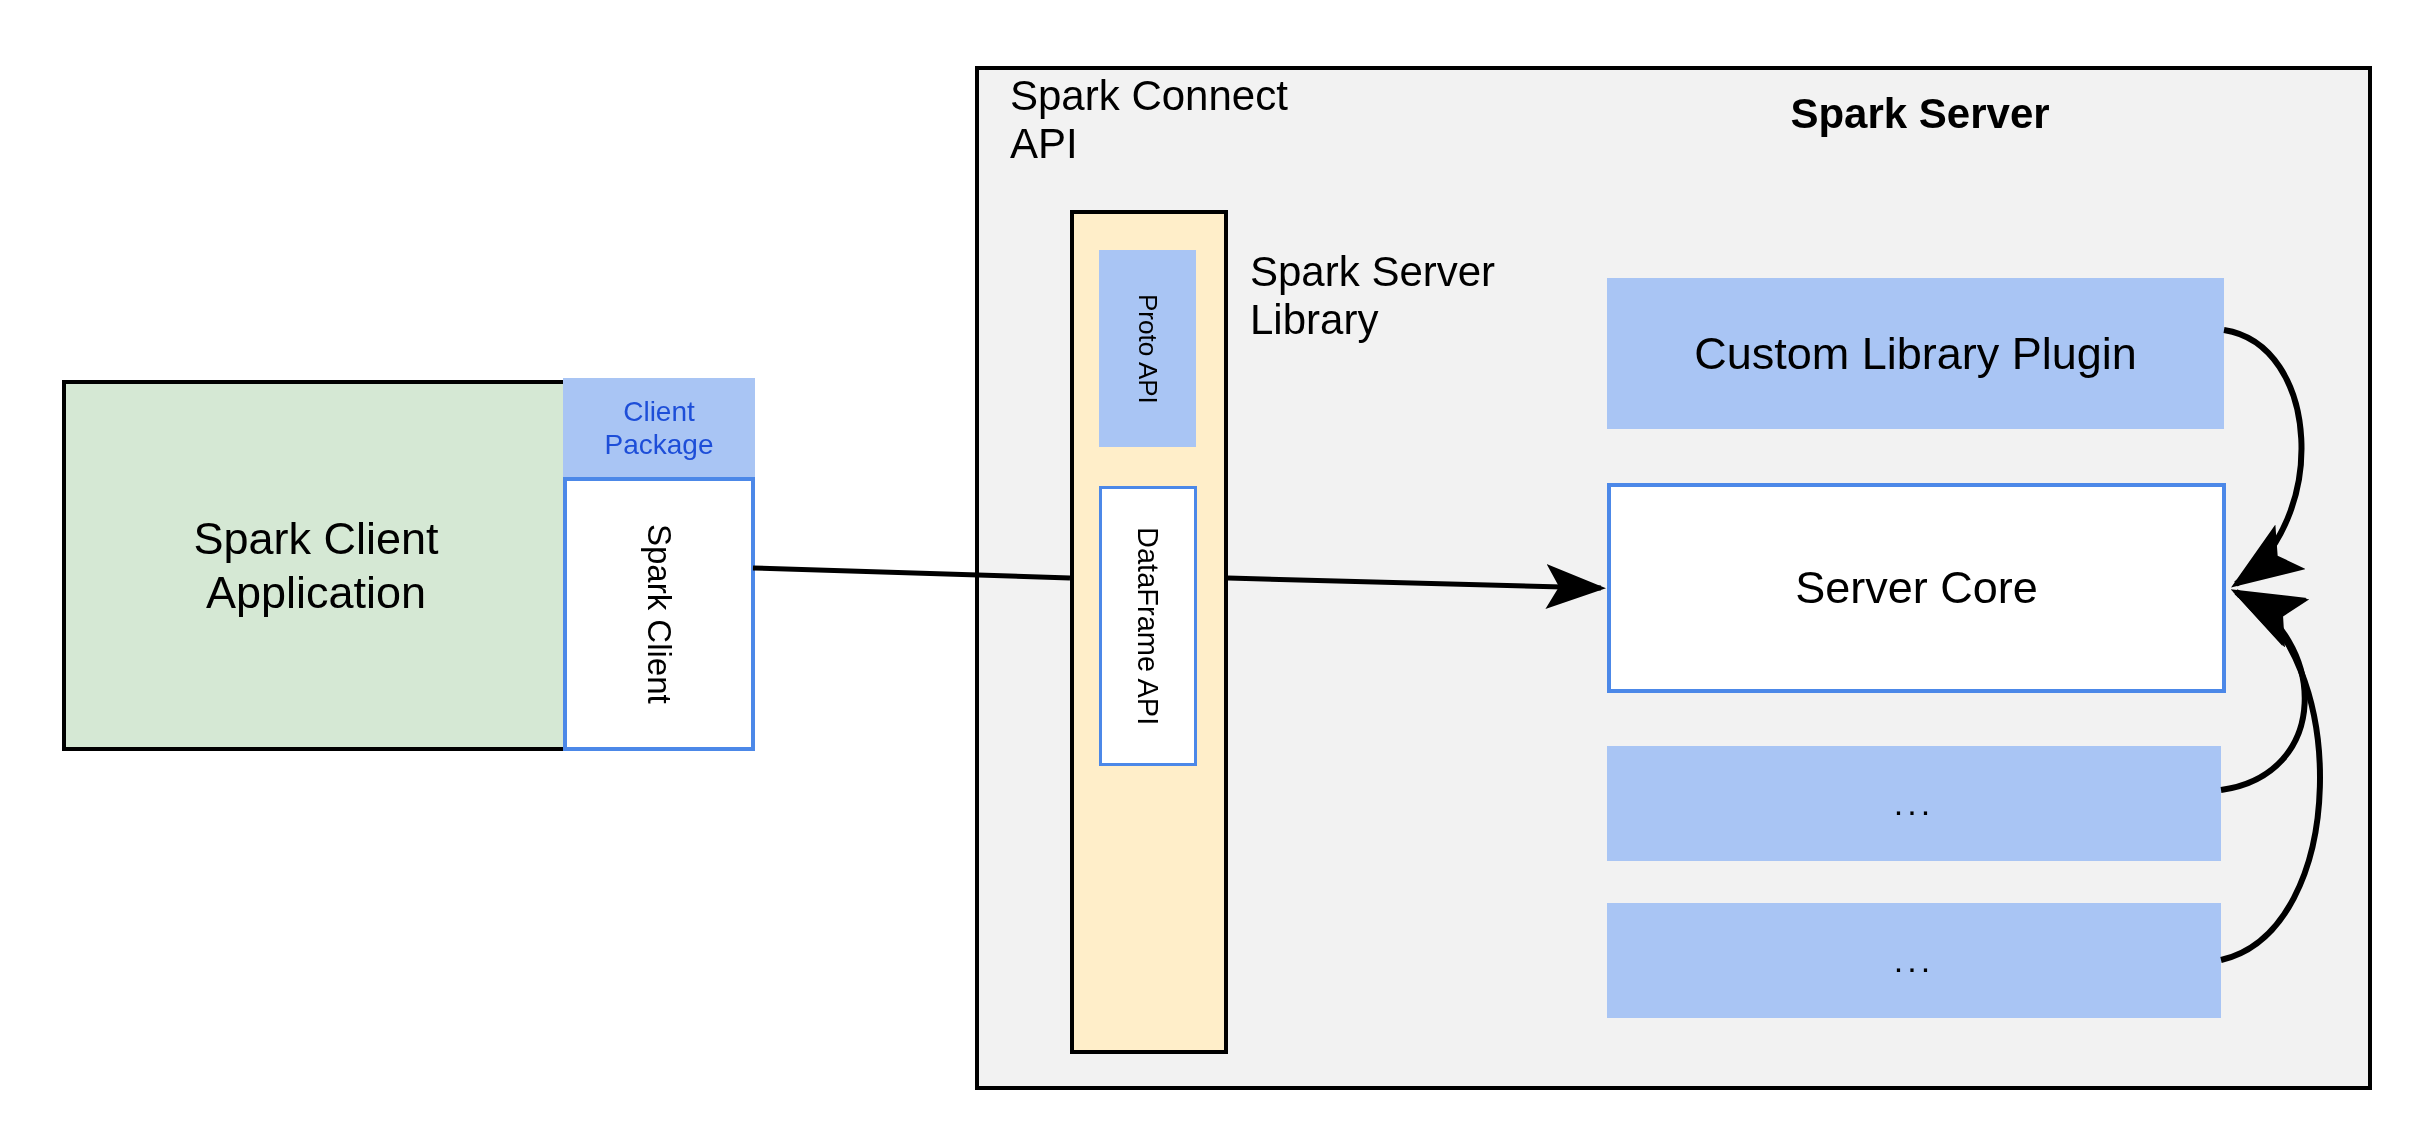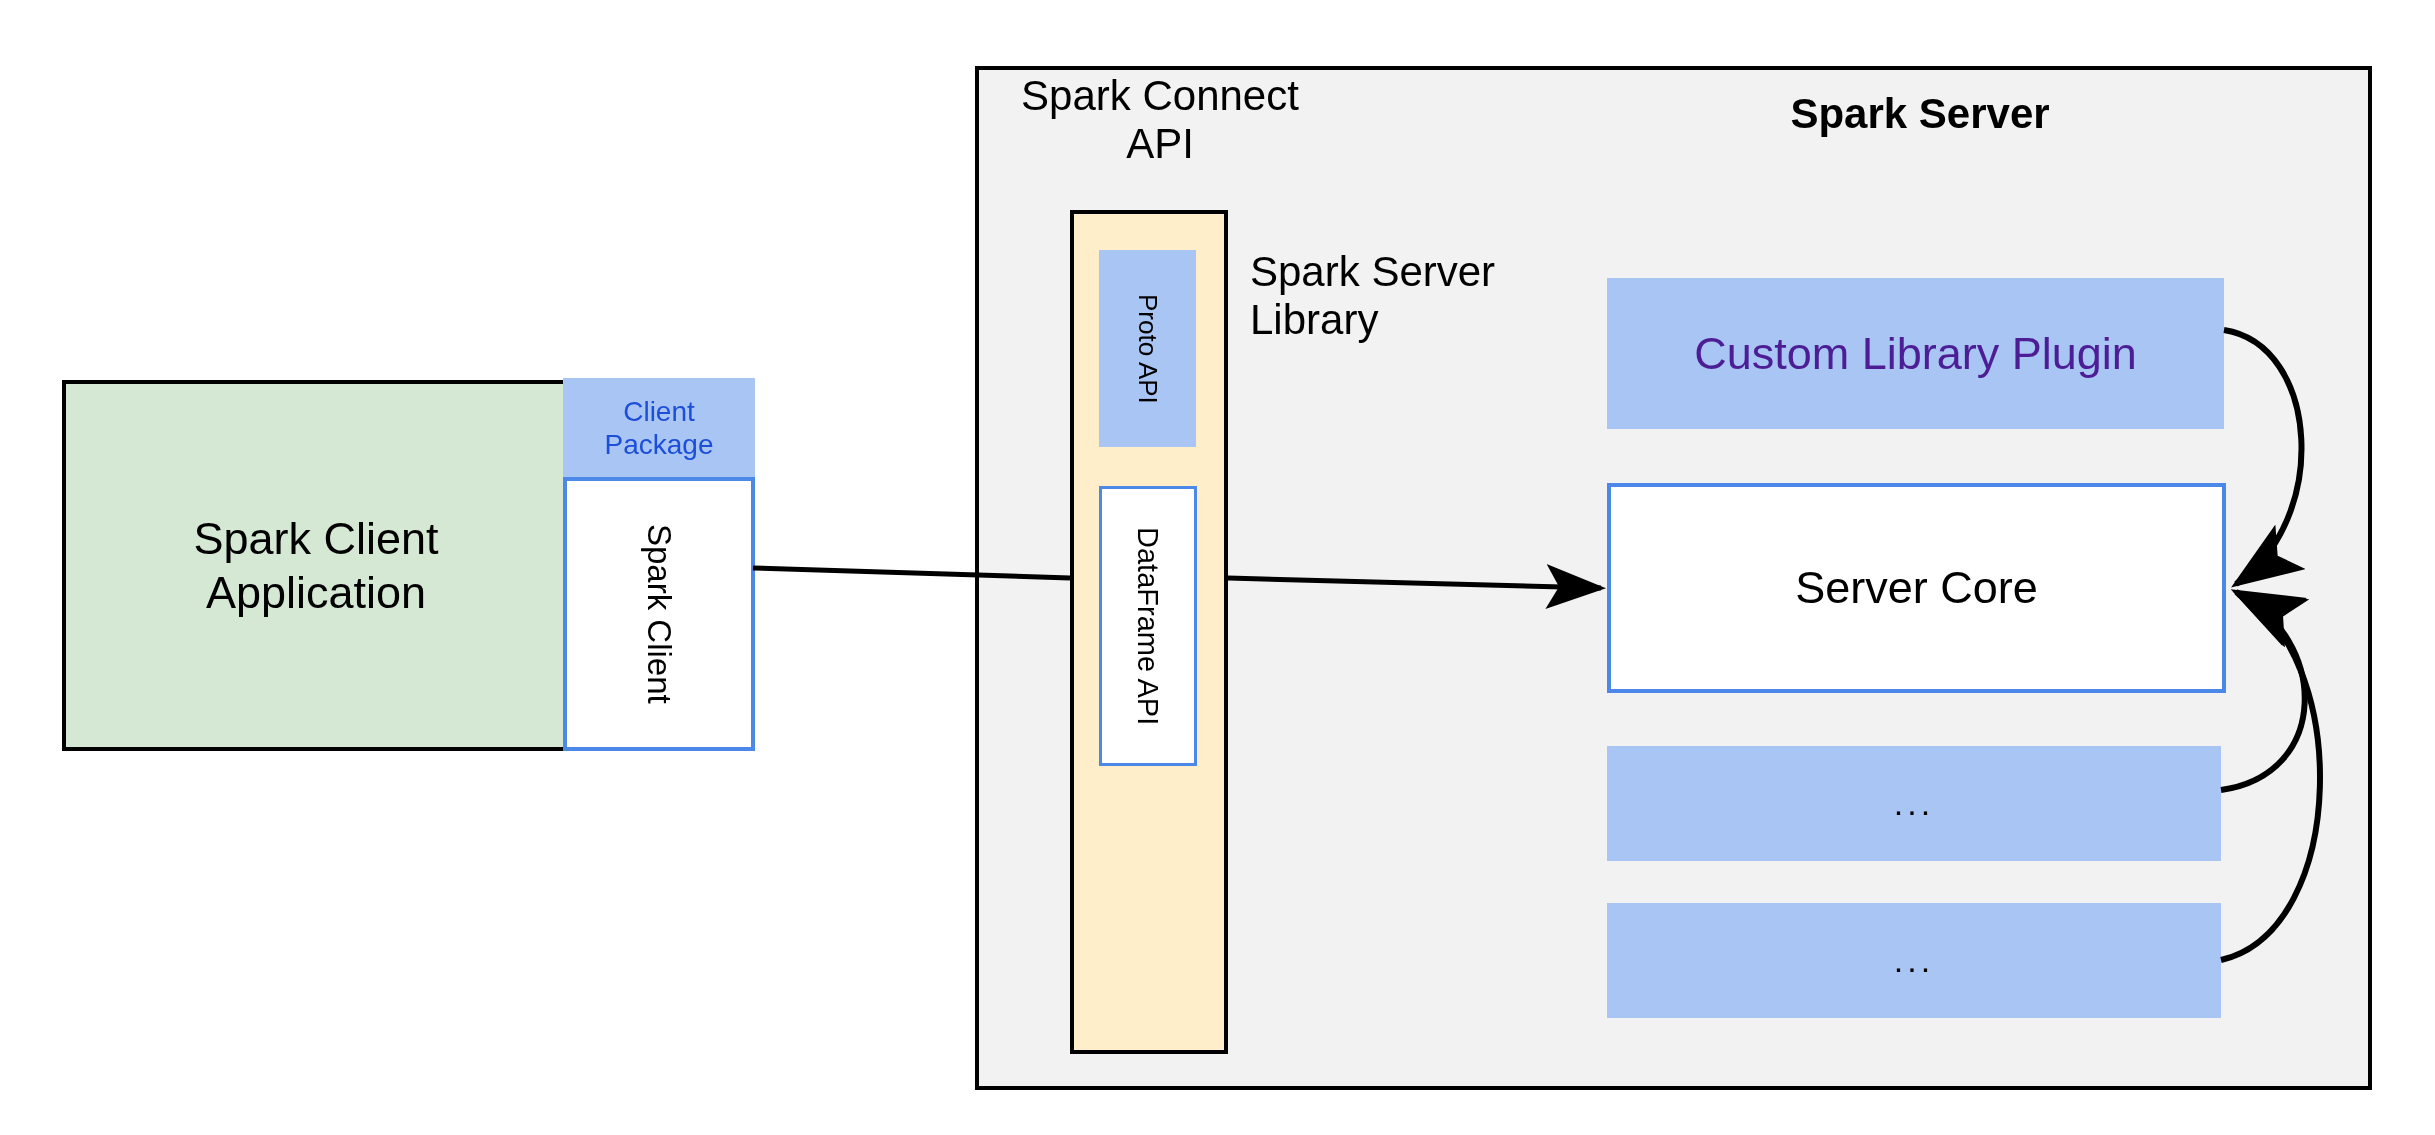--- a/index.html
+++ b/index.html
@@ -69,21 +69,20 @@
   .label-plain {
     position: absolute;
     color: #000000;
     line-height: 1.14;
     white-space: pre-line;
   }
 
   .spark-connect-api-label {
     left: 1010px; top: 72px; width: 300px;
     font-size: 42px;
-    text-align: center;
   }
 
   .spark-server-title {
     left: 1640px; top: 90px; width: 560px;
     font-size: 42px;
     font-weight: bold;
     text-align: center;
   }
 
   .spark-server-library-label {
@@ -112,21 +111,21 @@
     border: 3px solid #4c88e8;
     font-size: 29px;
     color: #000000;
   }
 
   
   .plugin-box {
     left: 1607px; top: 278px; width: 617px; height: 151px;
     background: #a9c5f4;
     font-size: 45px;
-    color: #4c1d95;
+    color: #000000;
   }
 
   .spark-core {
     left: 1607px; top: 483px; width: 619px; height: 210px;
     background: #ffffff;
     border: 4px solid #4c88e8;
     font-size: 45px;
     color: #000000;
   }
 

